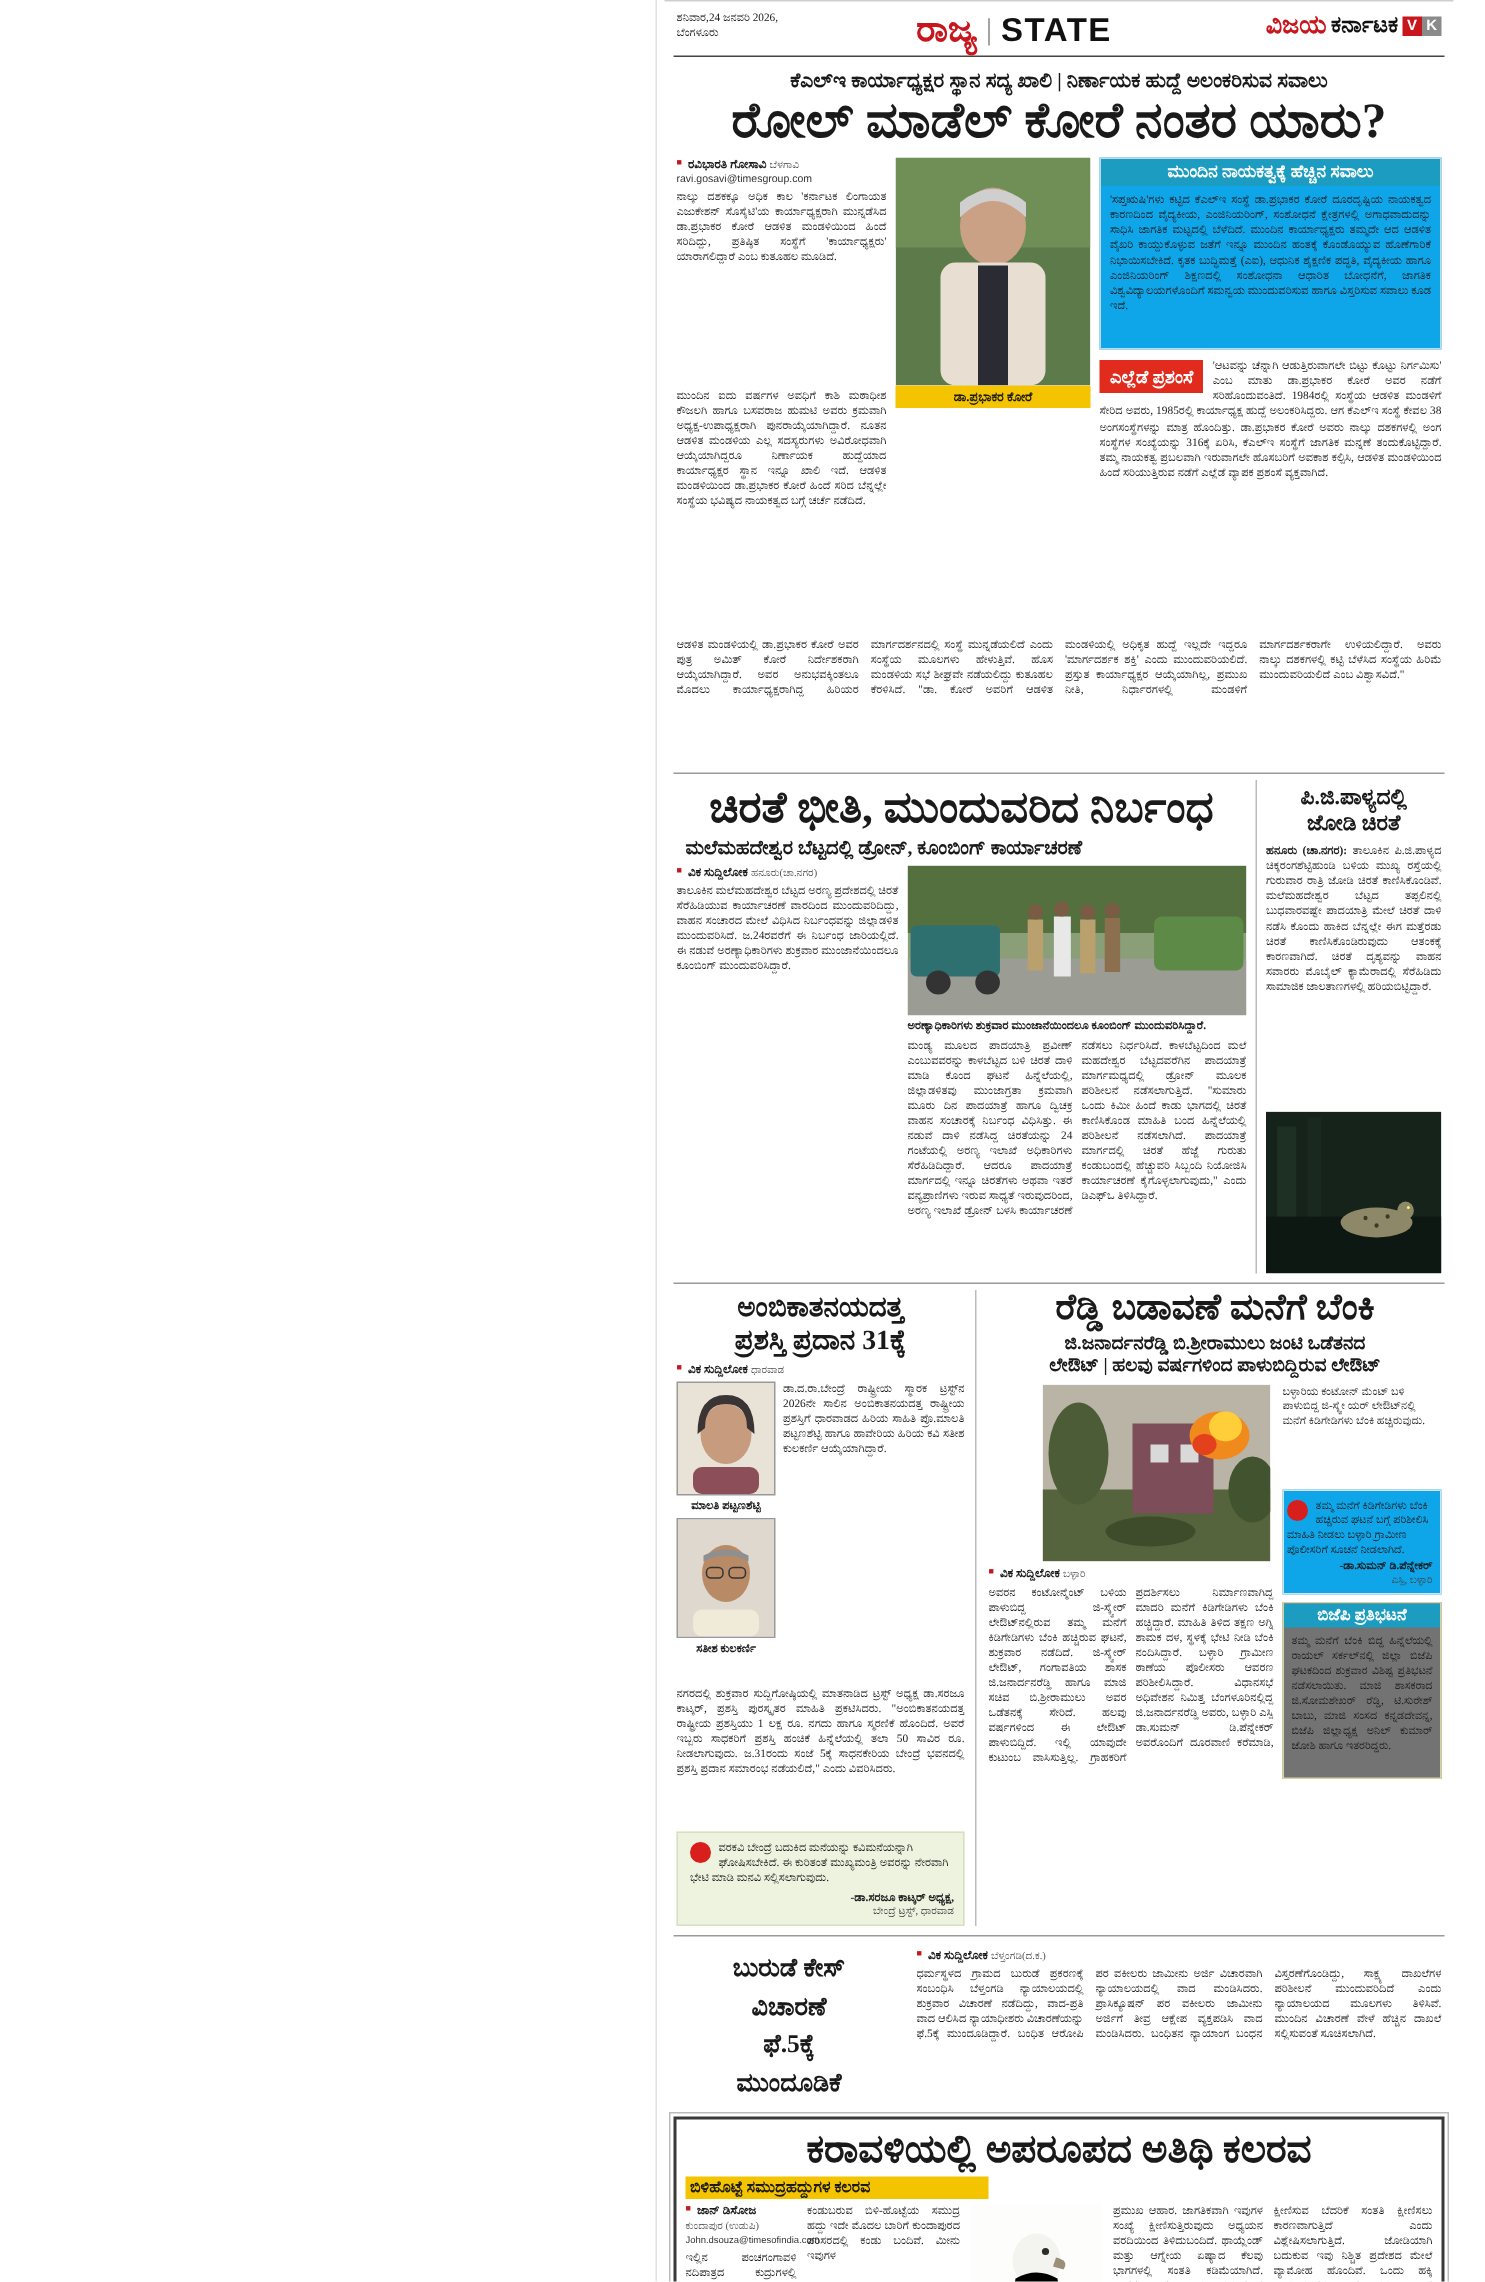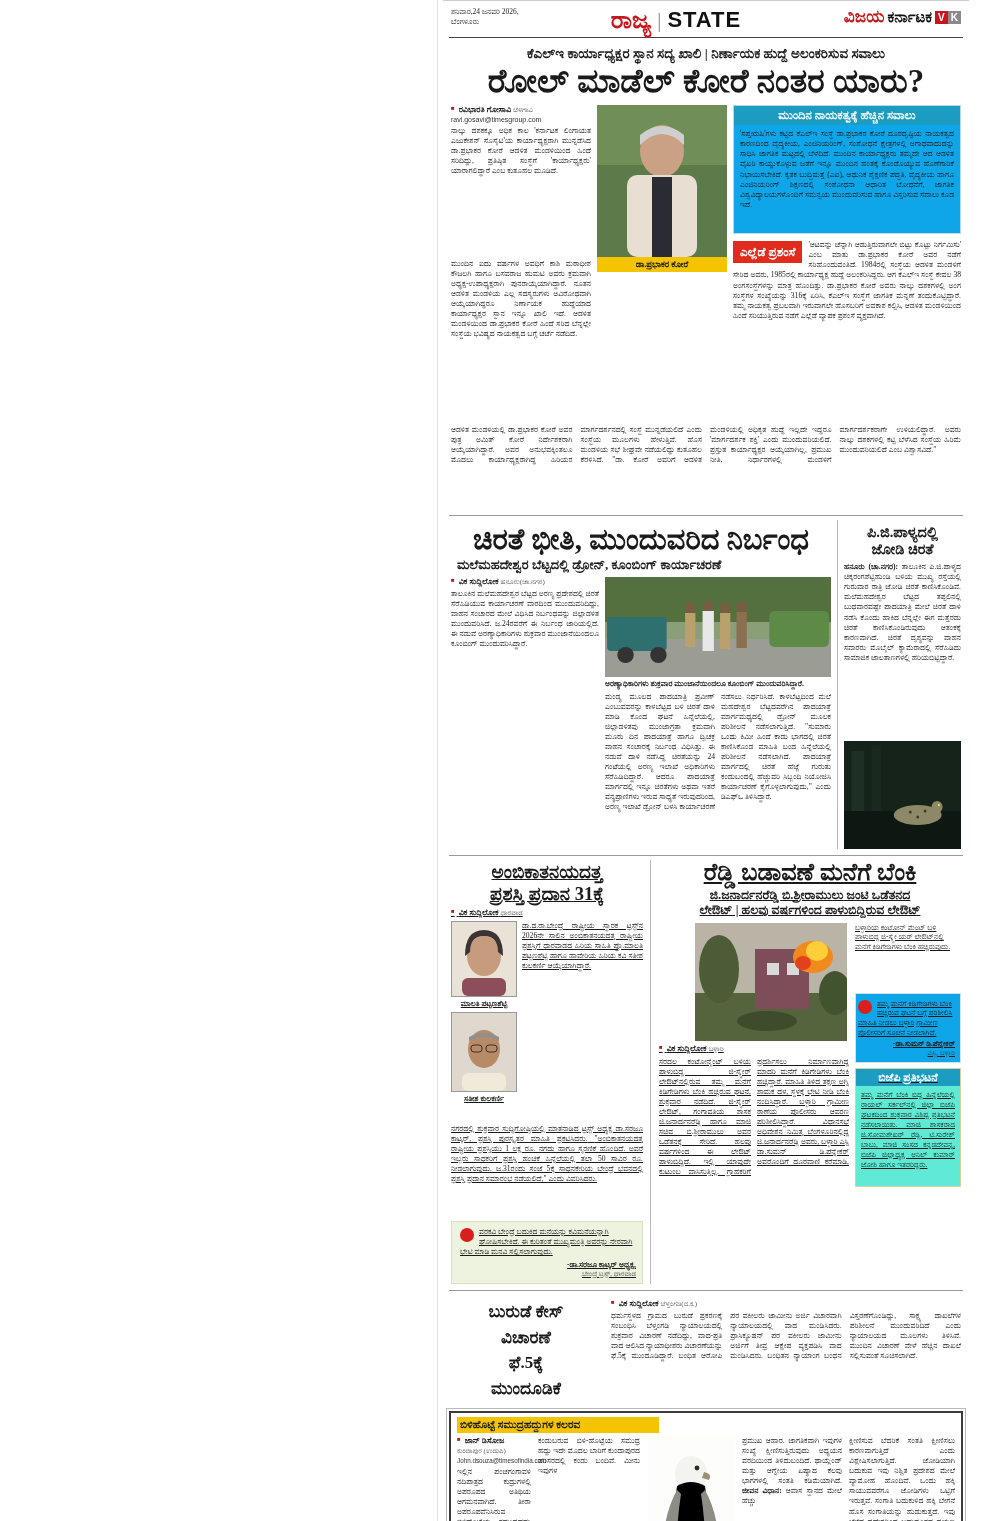--- a/index.html
+++ b/index.html
@@ -57,42 +57,42 @@
   #leo-sub{font-size:13px;font-weight:bold;margin:0 0 4px 6px;}
   #leo-row{display:flex;gap:6px;}
   #leo-c1{width:148px;}
   #leo-right{flex:1;}
   #leo-under{margin-top:3px;column-count:2;column-gap:6px;height:140px;}
   #leo-side{flex:1;border-left:1px solid #bbb;padding-left:6px;}
   #leo-side .side-title{font-size:14.5px;font-weight:bold;text-align:center;line-height:1.2;margin:4px 0;}
   #leo-side .dateline{font-weight:bold;}
 
   
-  #row3{display:flex;padding:4px 8px 0 8px;gap:8px;text-decoration:underline;}
+  #row3{display:flex;padding:4px 8px 0 8px;gap:8px;}
   #award{width:192px;border-right:1px solid #bbb;padding-right:7px;}
   #award h3{font-size:18.5px;font-weight:bold;text-align:center;line-height:1.15;margin:2px 0 3px 0;}
   #award-flex{display:flex;gap:5px;margin-top:3px;}
   #award-pics{width:66px;}
   .portrait{width:64px;height:74px;border:1px solid #999;}
   #award-text{flex:1;}
   #award-quote{margin-top:5px;background:#eef3e0;border:1px solid #d7dfc2;padding:5px 6px 4px 8px;font-size:7.6px;line-height:1.35;}
   .qdot{float:left;width:14px;height:14px;border-radius:50%;background:#d81f1d;margin:1px 5px 2px 0;}
   .q-attrib{font-weight:bold;text-align:right;margin-top:2px;}
   .q-role{text-align:right;color:#444;font-size:7px;}
 
   #fire{flex:1;}
   #fire h3{font-size:24px;font-weight:bold;text-align:center;line-height:1.05;margin:0 0 2px 0;}
   #fire .sub{font-size:12.5px;font-weight:bold;text-align:center;line-height:1.25;margin-bottom:4px;}
   #fire-cols{display:flex;gap:6px;}
   #fire-main{width:190px;}
   #fire-main .fm-body{margin-top:3px;column-count:2;column-gap:6px;height:130px;}
   #fire-aside{flex:1;}
   .side-cap{font-size:7.4px;line-height:1.3;color:#222;}
   #fire-quote{margin-top:4px;background:#0ea5e9;border:1px solid #cfe2ee;padding:5px 5px 4px 2px;font-size:7.4px;line-height:1.3;}
-  .infobox-cream{margin-top:5px;border:1px solid #d8d2a0;background:#5eead4;}
+  .infobox-cream{margin-top:5px;border:1px solid #d8d2a0;background:#737373;}
   .infobox-cream .ib-head{background:#1b9cc0;color:#fff;font-weight:bold;text-align:center;font-size:11px;padding:2px 0;}
   .infobox-cream .ib-body{padding:4px 5px;font-size:7.4px;line-height:1.35;text-align:justify;}
 
   
   #burude{display:flex;gap:10px;padding:8px 8px 6px 8px;}
   #burude .bh{width:150px;font-size:17px;font-weight:bold;text-align:center;line-height:1.5;}
   #burude .btext{flex:1;}
   #burude .bcols{column-count:3;column-gap:8px;height:88px;margin-top:2px;}
 
   
@@ -329,21 +329,21 @@
               <ellipse cx="140" cy="70" rx="16" ry="22" fill="#41542f"></ellipse>
               <ellipse cx="72" cy="98" rx="30" ry="10" fill="#3e4c2c"></ellipse>
             </svg>
           </div>
           <div class="byline" style="margin-top:3px;">
             <span class="bl-bullet">■</span>
             <span class="bl-name">ವಿಕ ಸುದ್ದಿಲೋಕ</span>
             <span class="bl-place">ಬಳ್ಳಾರಿ</span>
           </div>
           <div class="fm-body small">
-            <span>ಸರದಲ ಕಂಟೋನ್ಮೆಂಟ್ ಬಳಿಯ ಪಾಳುಬಿದ್ದ ಜಿ-ಸ್ಕ್ವೇರ್ ಲೇಔಟ್‌ನಲ್ಲಿರುವ ತಮ್ಮ ಮನೆಗೆ ಕಿಡಿಗೇಡಿಗಳು ಬೆಂಕಿ ಹಚ್ಚಿರುವ ಘಟನೆ, ಶುಕ್ರವಾರ ನಡೆದಿದೆ.</span>
+            <span>ಅವರನ ಕಂಟೋನ್ಮೆಂಟ್ ಬಳಿಯ ಪಾಳುಬಿದ್ದ ಜಿ-ಸ್ಕ್ವೇರ್ ಲೇಔಟ್‌ನಲ್ಲಿರುವ ತಮ್ಮ ಮನೆಗೆ ಕಿಡಿಗೇಡಿಗಳು ಬೆಂಕಿ ಹಚ್ಚಿರುವ ಘಟನೆ, ಶುಕ್ರವಾರ ನಡೆದಿದೆ.</span>
             <span>ಜಿ-ಸ್ಕ್ವೇರ್ ಲೇಔಟ್, ಗಂಗಾವತಿಯ ಶಾಸಕ ಜಿ.ಜನಾರ್ದನರೆಡ್ಡಿ ಹಾಗೂ ಮಾಜಿ ಸಚಿವ ಬಿ.ಶ್ರೀರಾಮುಲು ಅವರ ಒಡೆತನಕ್ಕೆ ಸೇರಿದೆ. ಹಲವು ವರ್ಷಗಳಿಂದ ಈ ಲೇಔಟ್ ಪಾಳುಬಿದ್ದಿದೆ. ಇಲ್ಲಿ ಯಾವುದೇ ಕುಟುಂಬ ವಾಸಿಸುತ್ತಿಲ್ಲ. ಗ್ರಾಹಕರಿಗೆ ಪ್ರದರ್ಶಿಸಲು ನಿರ್ಮಾಣವಾಗಿದ್ದ ಮಾದರಿ ಮನೆಗೆ ಕಿಡಿಗೇಡಿಗಳು ಬೆಂಕಿ ಹಚ್ಚಿದ್ದಾರೆ.</span>
             <span>ಮಾಹಿತಿ ತಿಳಿದ ತಕ್ಷಣ ಅಗ್ನಿ ಶಾಮಕ ದಳ, ಸ್ಥಳಕ್ಕೆ ಭೇಟಿ ನೀಡಿ ಬೆಂಕಿ ನಂದಿಸಿದ್ದಾರೆ. ಬಳ್ಳಾರಿ ಗ್ರಾಮೀಣ ಠಾಣೆಯ ಪೊಲೀಸರು ಆವರಣ ಪರಿಶೀಲಿಸಿದ್ದಾರೆ. ವಿಧಾನಸಭೆ ಅಧಿವೇಶನ ನಿಮಿತ್ತ ಬೆಂಗಳೂರಿನಲ್ಲಿದ್ದ ಜಿ.ಜನಾರ್ದನರೆಡ್ಡಿ ಅವರು, ಬಳ್ಳಾರಿ ಎಸ್ಪಿ ಡಾ.ಸುಮನ್ ಡಿ.ಪೆನ್ನೇಕರ್ ಅವರೊಂದಿಗೆ ದೂರವಾಣಿ ಕರೆಮಾಡಿ, ಮನೆಗೆ ಬೆಂಕಿ ಬಿದ್ದ ಘಟನೆಯ ವಿವರ ಪಡೆದಿದ್ದಾರೆ.</span>
           </div>
         </div>
         <div id="fire-aside">
           <div class="side-cap" style="height:66px;">ಬಳ್ಳಾರಿಯ ಕಂಟೋನ್ ಮೆಂಟ್ ಬಳಿ ಪಾಳುಬಿದ್ದ ಜಿ-ಸ್ಕ್ವೇ ಯರ್ ಲೇಔಟ್‌ನಲ್ಲಿ ಮನೆಗೆ ಕಿಡಿಗೇಡಿಗಳು ಬೆಂಕಿ ಹಚ್ಚಿರುವುದು.</div>
           <div id="fire-quote">
             <span class="qdot"></span>
             <span>ತಮ್ಮ ಮನೆಗೆ ಕಿಡಿಗೇಡಿಗಳು ಬೆಂಕಿ ಹಚ್ಚಿರುವ ಘಟನೆ ಬಗ್ಗೆ ಪರಿಶೀಲಿಸಿ ಮಾಹಿತಿ ನೀಡಲು ಬಳ್ಳಾರಿ ಗ್ರಾಮೀಣ ಪೊಲೀಸರಿಗೆ ಸೂಚನೆ ನೀಡಲಾಗಿದೆ.</span>
             <div class="q-attrib">-ಡಾ.ಸುಮನ್ ಡಿ.ಪೆನ್ನೇಕರ್</div>
@@ -375,20 +375,21 @@
       </div>
       <div class="bcols small">
         <span>ಧರ್ಮಸ್ಥಳದ ಗ್ರಾಮದ ಬುರುಡೆ ಪ್ರಕರಣಕ್ಕೆ ಸಂಬಂಧಿಸಿ ಬೆಳ್ತಂಗಡಿ ನ್ಯಾಯಾಲಯದಲ್ಲಿ ಶುಕ್ರವಾರ ವಿಚಾರಣೆ ನಡೆದಿದ್ದು, ವಾದ-ಪ್ರತಿ ವಾದ ಆಲಿಸಿದ ನ್ಯಾಯಾಧೀಶರು ವಿಚಾರಣೆಯನ್ನು ಫೆ.5ಕ್ಕೆ ಮುಂದೂಡಿದ್ದಾರೆ.</span>
         <span>ಬಂಧಿತ ಆರೋಪಿ ಪರ ವಕೀಲರು ಜಾಮೀನು ಅರ್ಜಿ ವಿಚಾರವಾಗಿ ನ್ಯಾಯಾಲಯದಲ್ಲಿ ವಾದ ಮಂಡಿಸಿದರು. ಪ್ರಾಸಿಕ್ಯೂಷನ್ ಪರ ವಕೀಲರು ಜಾಮೀನು ಅರ್ಜಿಗೆ ತೀವ್ರ ಆಕ್ಷೇಪ ವ್ಯಕ್ತಪಡಿಸಿ ವಾದ ಮಂಡಿಸಿದರು.</span>
         <span>ಬಂಧಿತನ ನ್ಯಾಯಾಂಗ ಬಂಧನ ವಿಸ್ತರಣೆಗೊಂಡಿದ್ದು, ಸಾಕ್ಷ್ಯ ದಾಖಲೆಗಳ ಪರಿಶೀಲನೆ ಮುಂದುವರಿದಿದೆ ಎಂದು ನ್ಯಾಯಾಲಯದ ಮೂಲಗಳು ತಿಳಿಸಿವೆ. ಮುಂದಿನ ವಿಚಾರಣೆ ವೇಳೆ ಹೆಚ್ಚಿನ ದಾಖಲೆ ಸಲ್ಲಿಸುವಂತೆ ಸೂಚಿಸಲಾಗಿದೆ.</span>
       </div>
     </div>
   </div>
 
   <div id="birds">
+    <h2>ಕರಾವಳಿಯಲ್ಲಿ ಅಪರೂಪದ ಅತಿಥಿ ಕಲರವ</h2>
     <div class="yellow-sub">ಬಿಳಿಹೊಟ್ಟೆ ಸಮುದ್ರಹದ್ದುಗಳ ಕಲರವ</div>
     <div id="birds-flex">
 
       <div class="bcolA">
         <div class="byline">
           <span class="bl-bullet">■</span>
           <span class="bl-name">ಜಾನ್ ಡಿಸೋಜ</span>
           <span class="bl-place">ಕುಂದಾಪುರ (ಉಡುಪಿ)</span>
         </div>
         <div class="email" style="font-size:6.3px;">John.dsouza@timesofindia.com</div>

